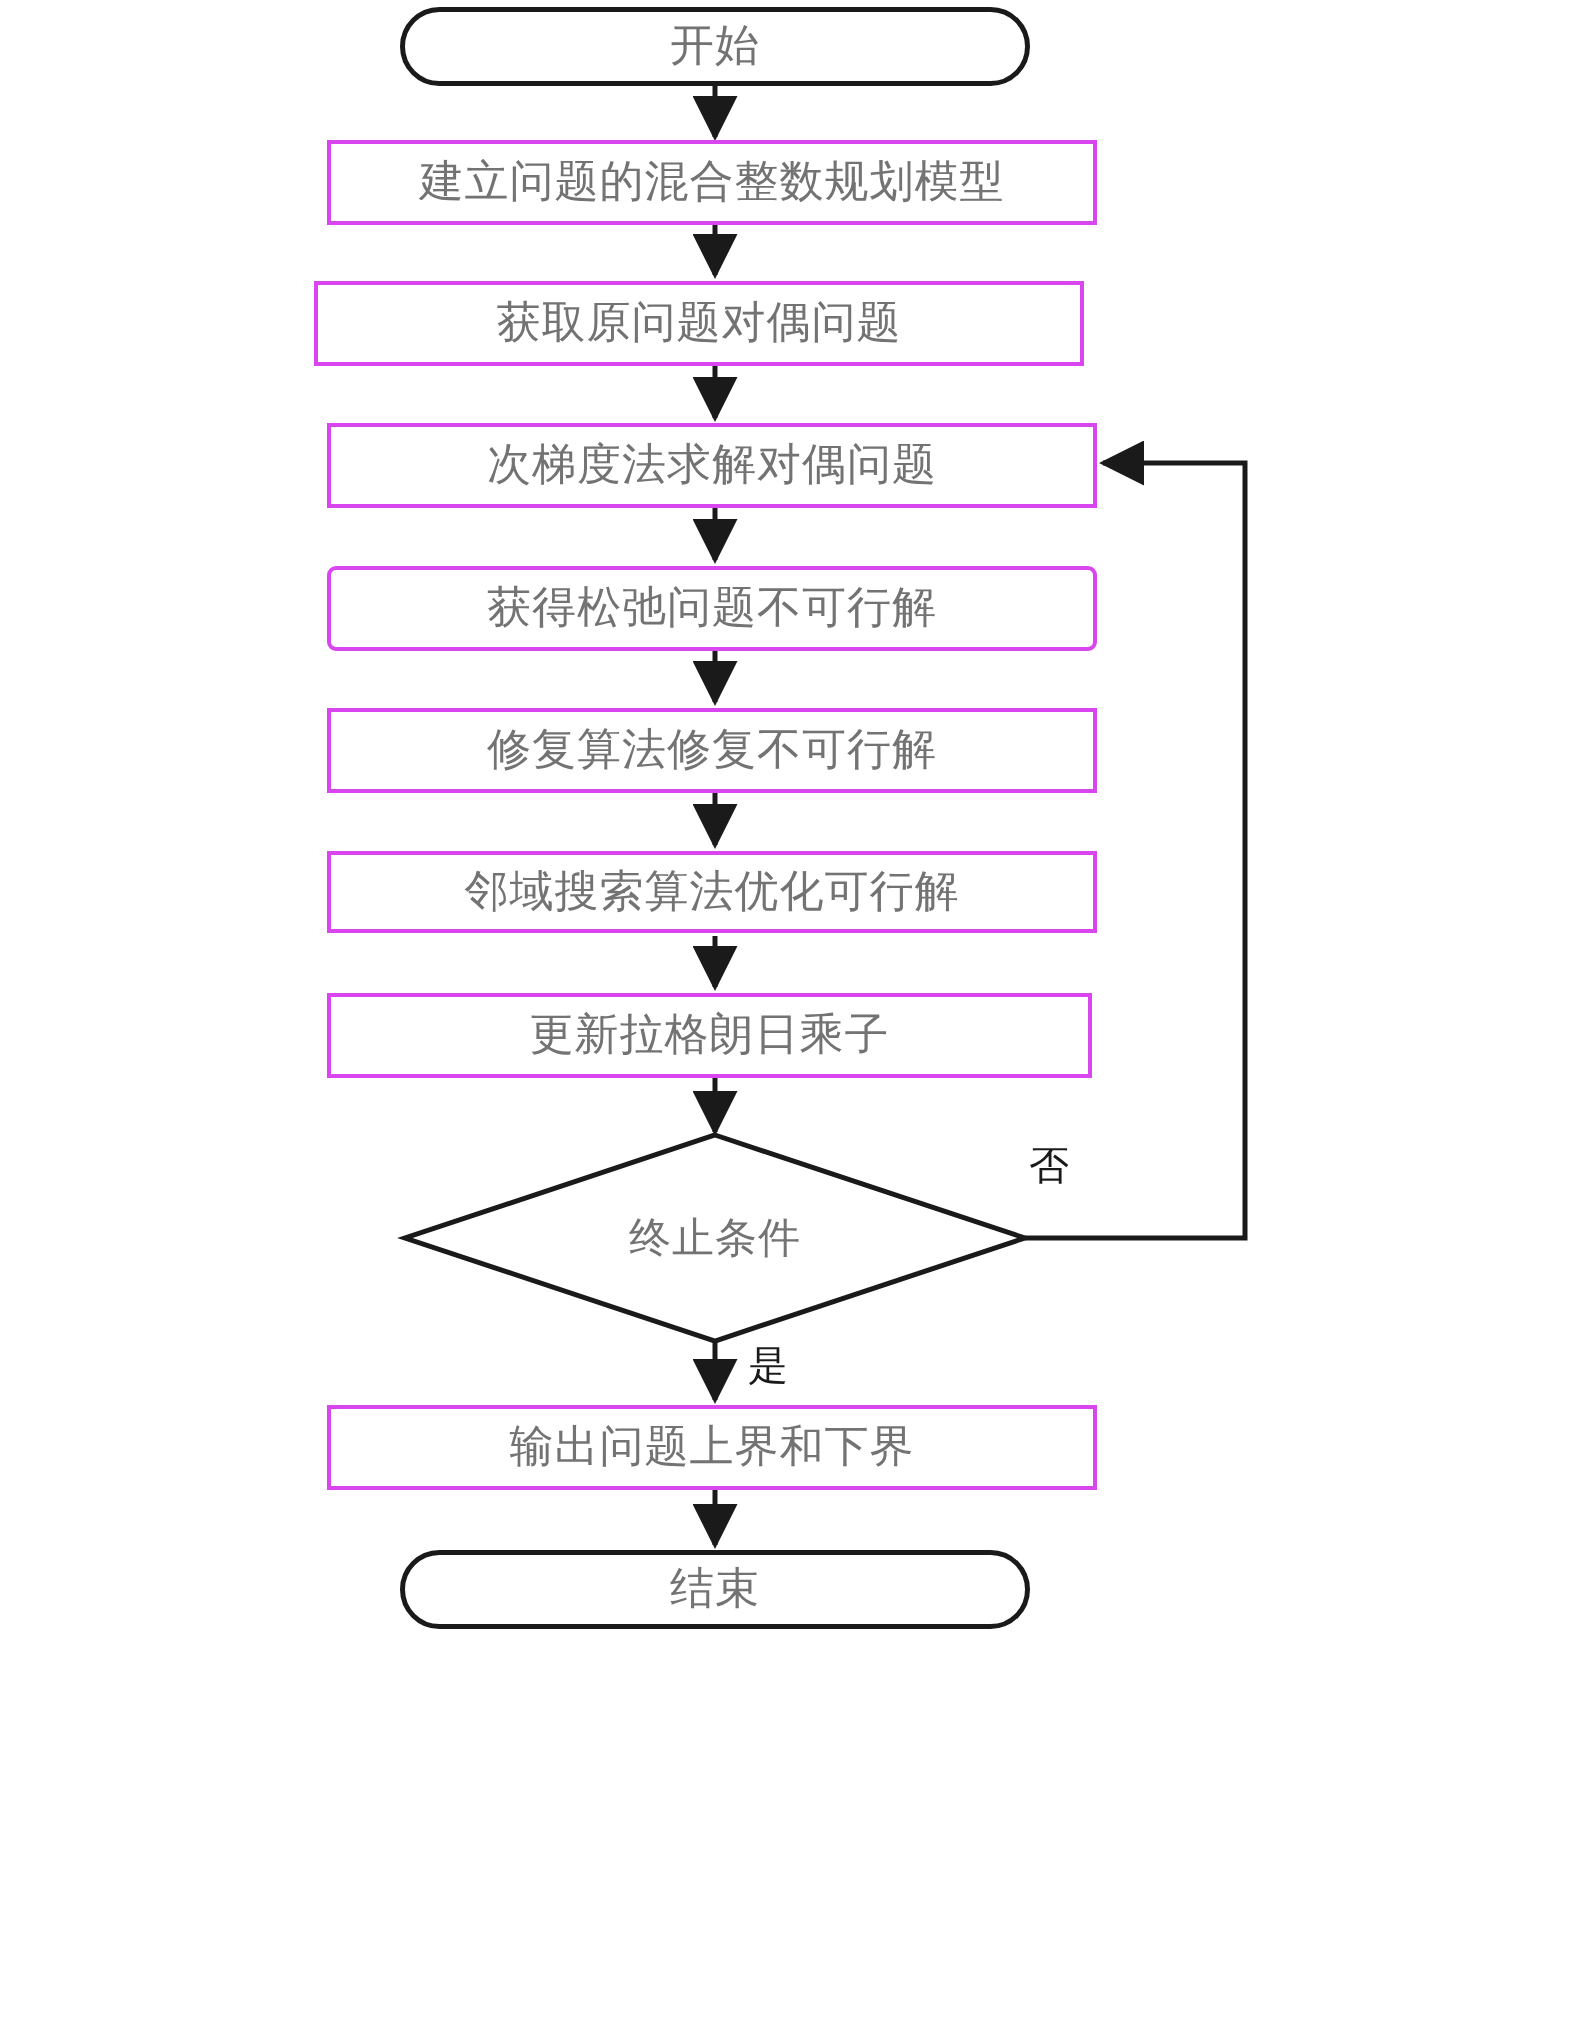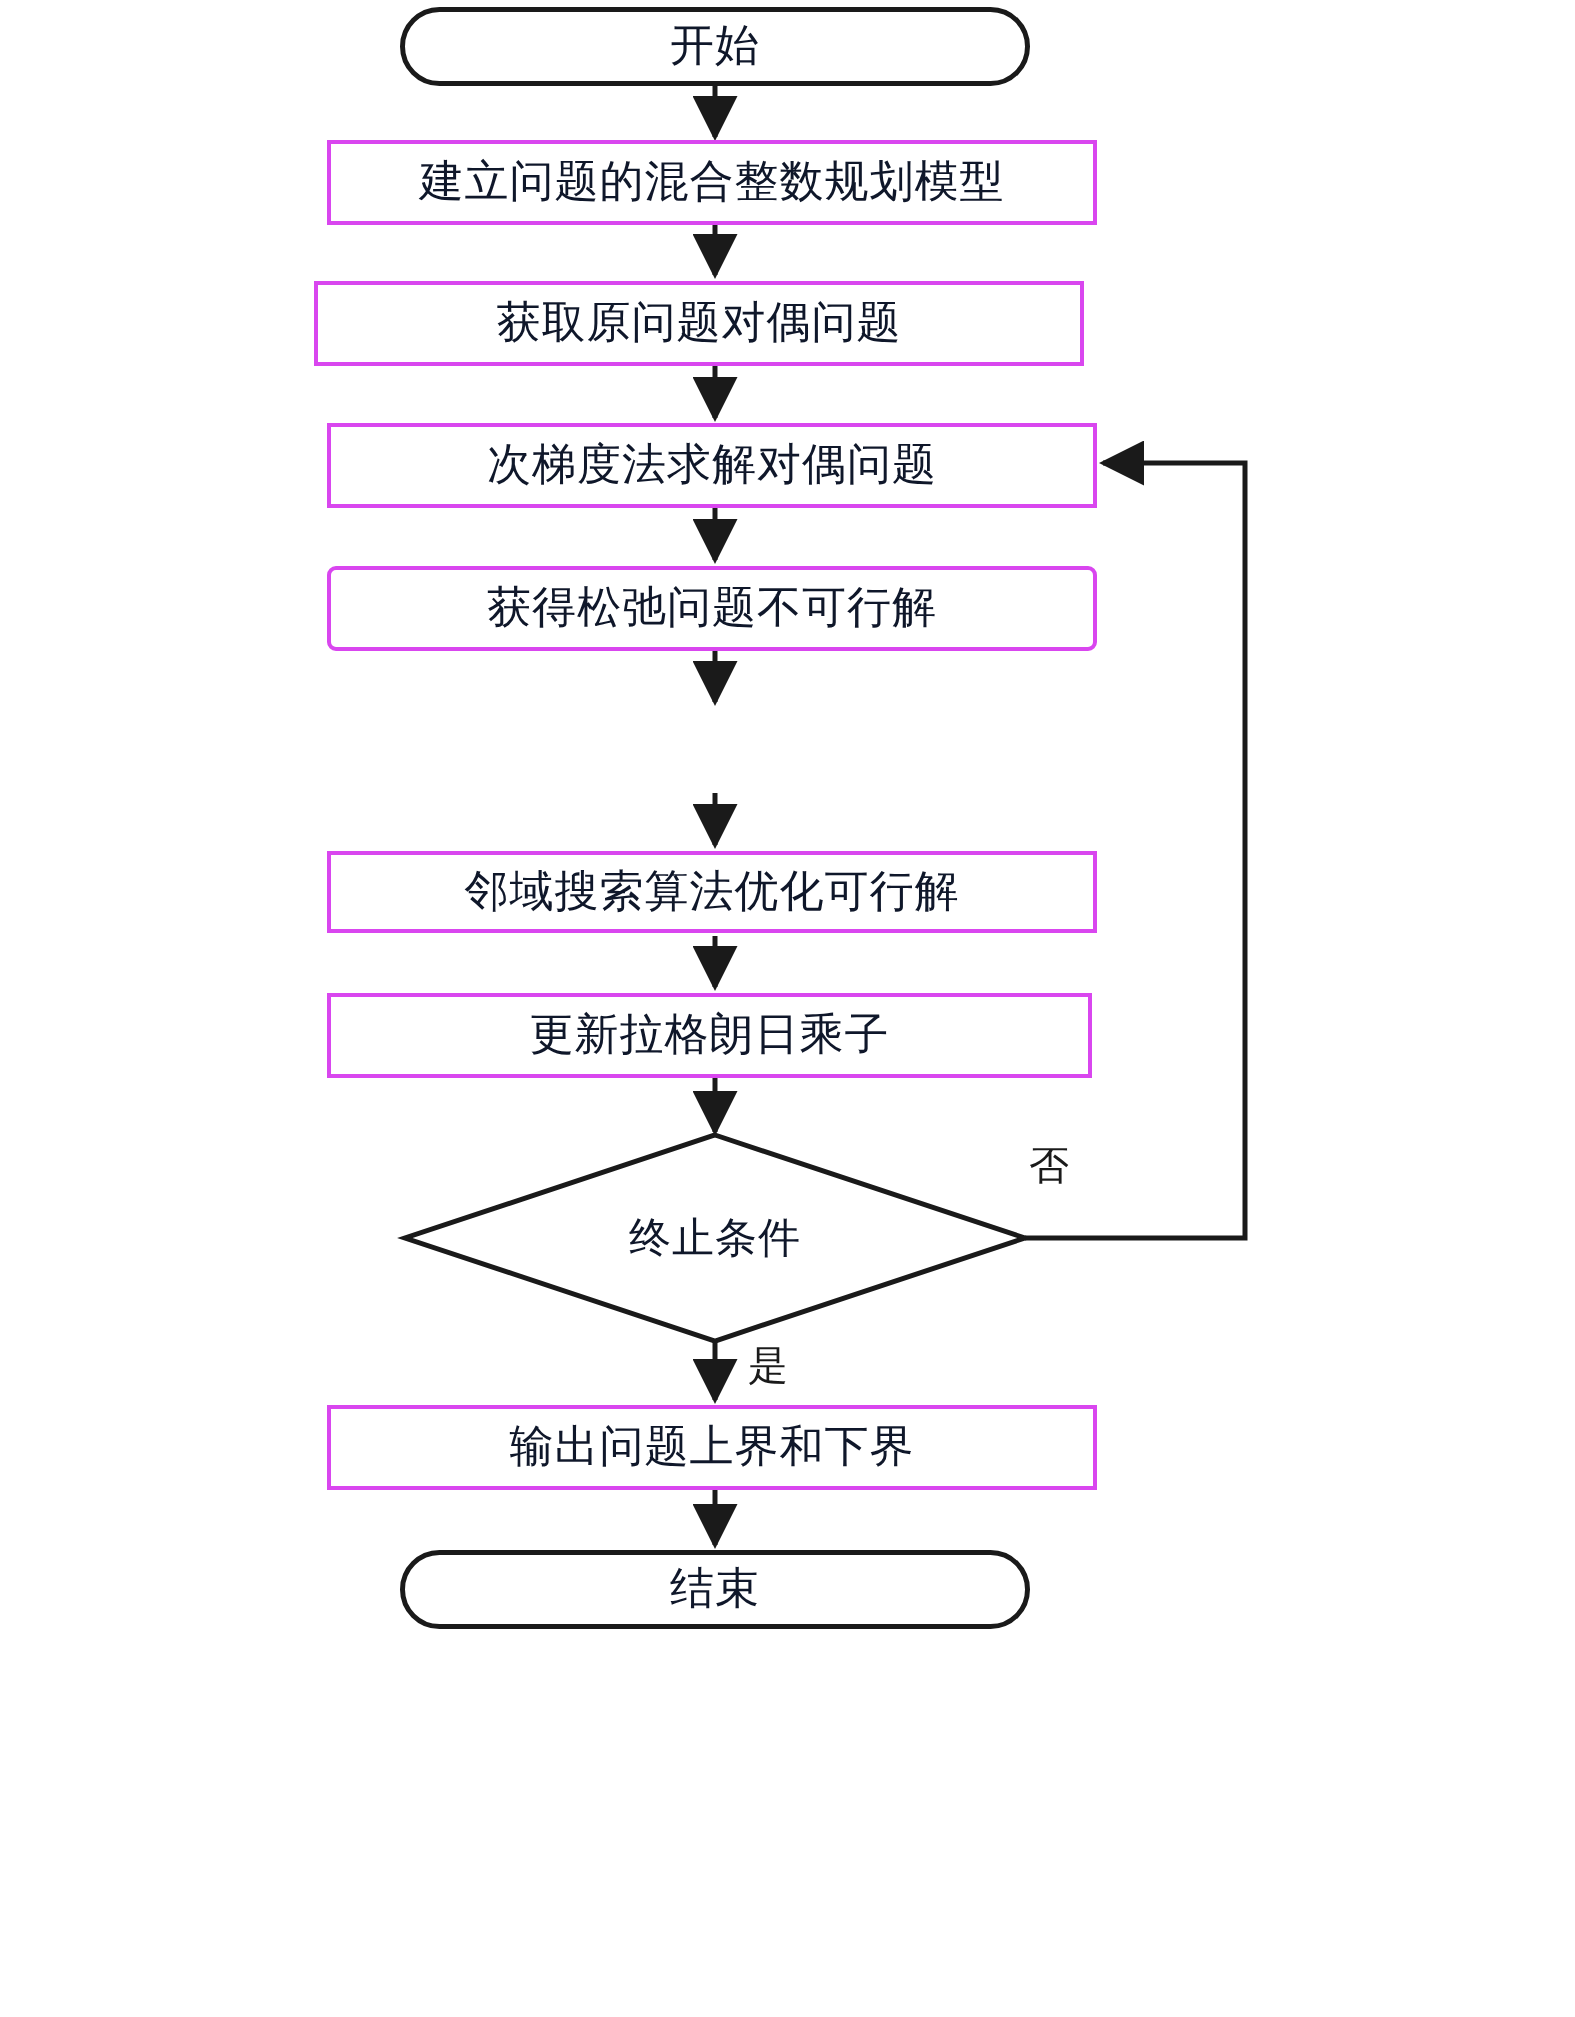--- a/index.html
+++ b/index.html
@@ -26,21 +26,21 @@
     height: 2017px;
     pointer-events: none;
   }
   .node {
     position: absolute;
     box-sizing: border-box;
     display: flex;
     align-items: center;
     justify-content: center;
     background: #ffffff;
-    color: #0f172a;
+    color: #737373;
     text-align: center;
     line-height: 1.1;
     white-space: nowrap;
   }
   .node-process {
     border: 4px solid #d946ef;
     font-size: 44px;
     letter-spacing: 1px;
   }
   .node-terminal {
@@ -117,20 +117,23 @@
   </div>
 
   <div class="node node-process" style="left:327px; top:423px; width:770px; height:85px;">
     <span>次梯度法求解对偶问题</span>
   </div>
 
   <div class="node node-process" style="left:327px; top:566px; width:770px; height:85px;border-radius:9px;">
     <span>获得松弛问题不可行解</span>
   </div>
 
+  <div class="node node-process" style="left:327px; top:708px; width:770px; height:85px;">
+    <span>修复算法修复不可行解</span>
+  </div>
 
   <div class="node node-process" style="left:327px; top:851px; width:770px; height:82px;">
     <span>邻域搜索算法优化可行解</span>
   </div>
 
   <div class="node node-process" style="left:327px; top:993px; width:765px; height:85px;">
     <span>更新拉格朗日乘子</span>
   </div>
 
   <div class="node node-decision" style="left:405px; top:1135px; width:620px; height:206px;">

